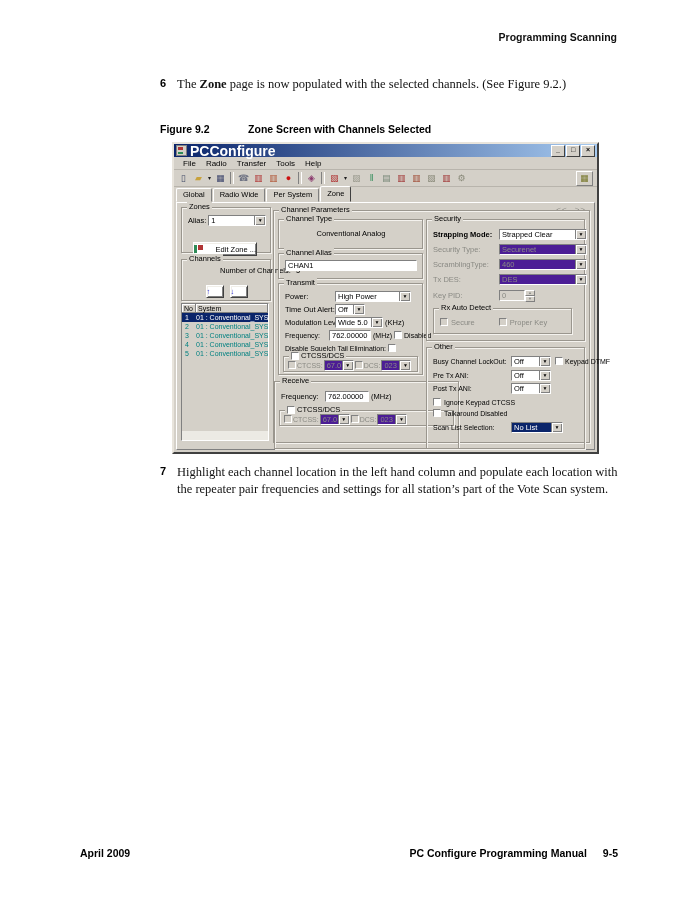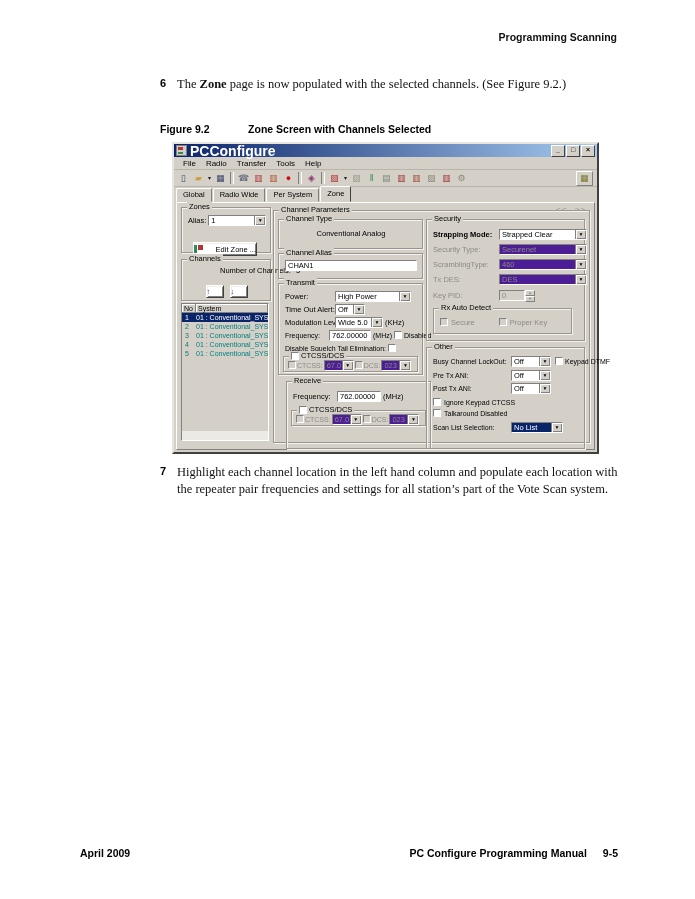--- a/index.html
+++ b/index.html
@@ -304,21 +304,21 @@
             <span class="cb dis"></span>
             <span>DCS:</span>
             <div class="combo dis" style="width:30px;">
               <span class="combo-val">023</span>
               <span class="combo-btn">▼</span>
             </div>
           </div>
         </div>
       </div>
 
-      <div class="gb" style="left:12px;top:170px;width:143px;height:66px;">
+      <div class="gb" style="left:0;top:170px;width:143px;height:66px;padding-left:40px;">
         <span class="legend">Receive</span>
         <div class="row" style="top:8px;">
           <span class="lab" style="width:42px;">Frequency:</span>
           <div class="tbox" style="width:44px;">762.00000</div>
           <span>(MHz)</span>
         </div>
         <div class="gb" style="left:4px;top:28px;right:4px;height:14px;">
           <span class="legend">
               <span class="cb"></span>
               <span>CTCSS/DCS</span>

